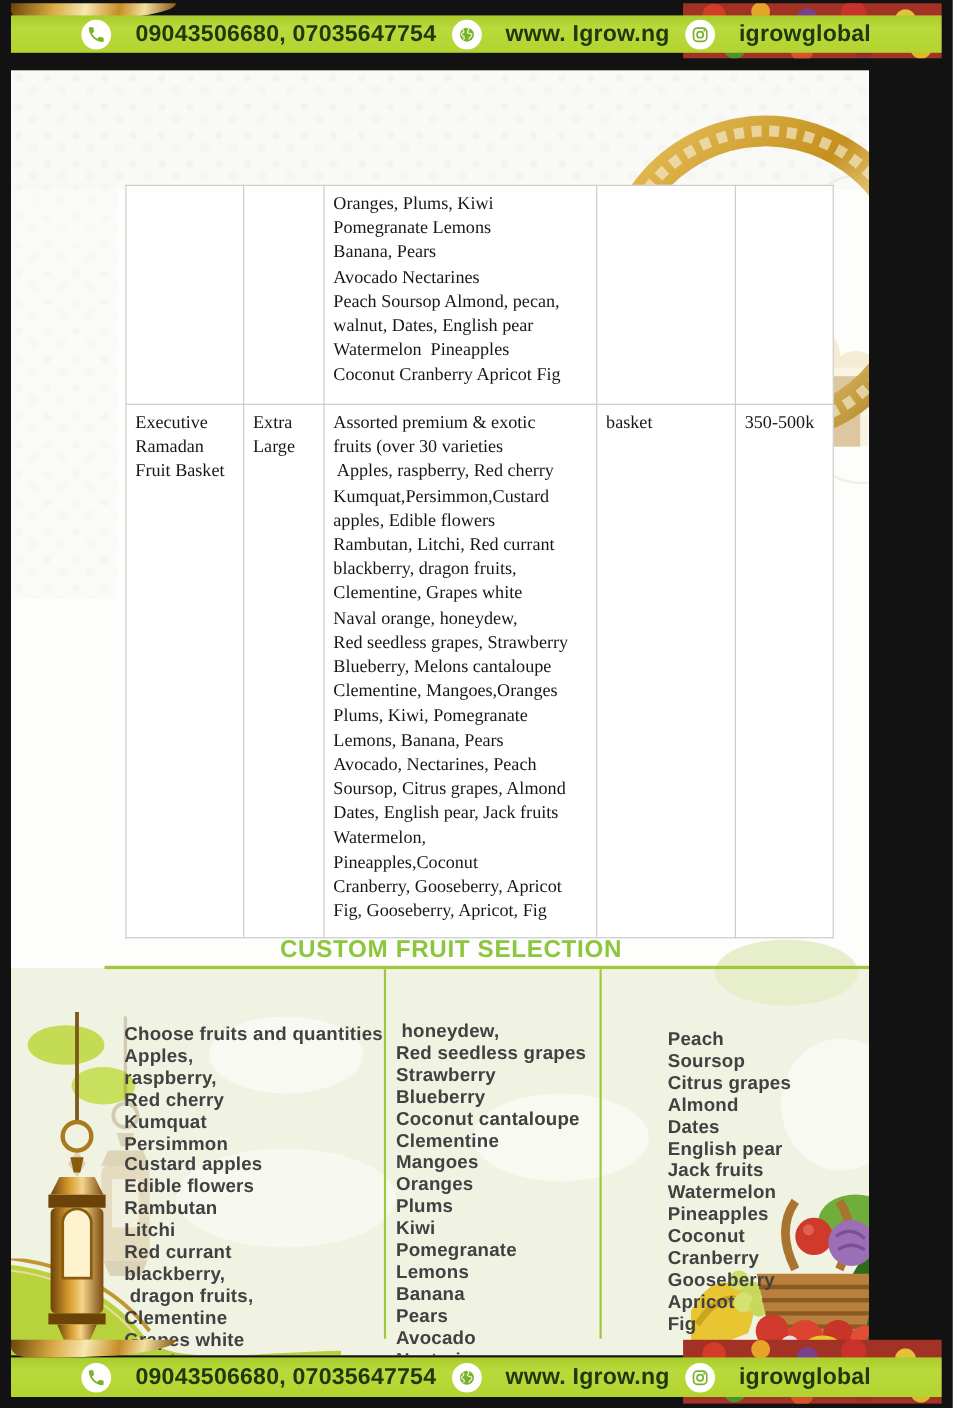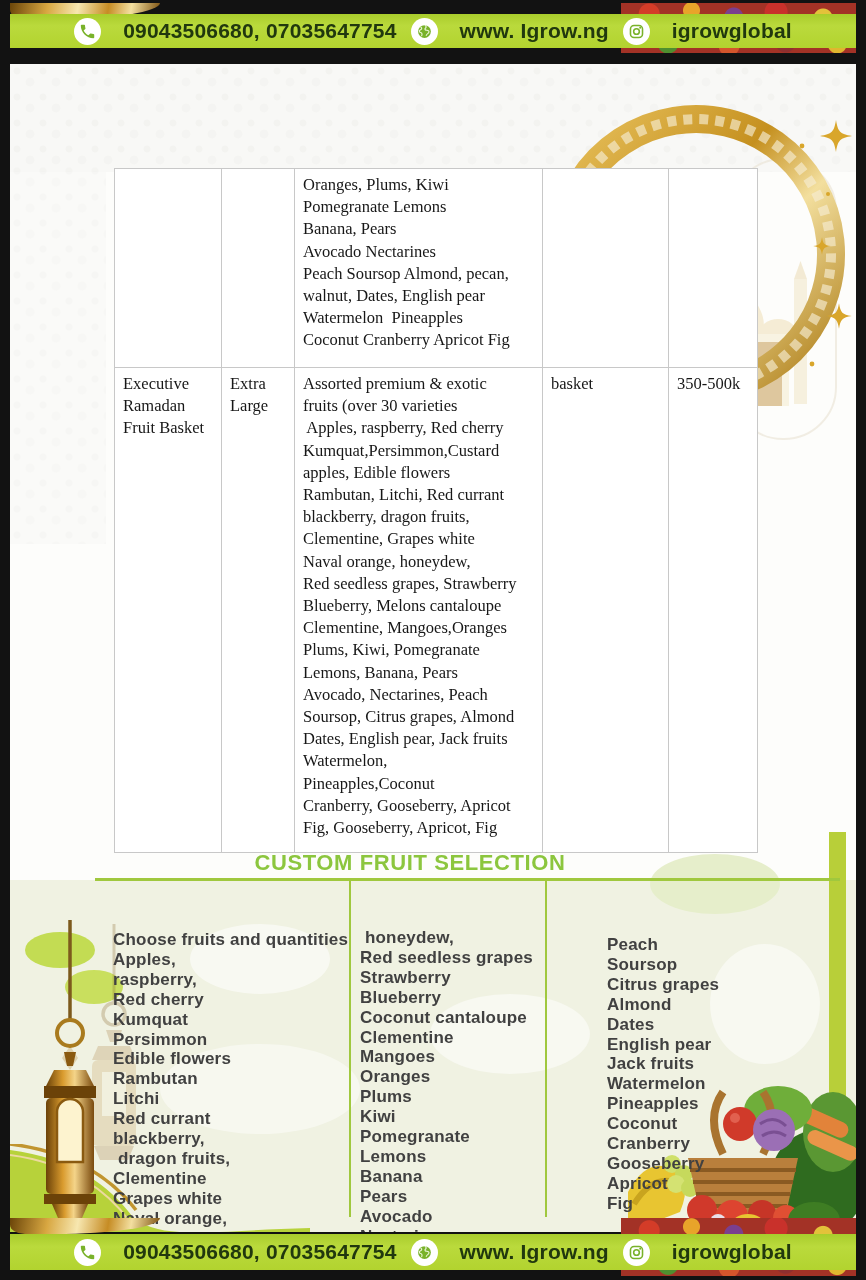--- a/index.html
+++ b/index.html
@@ -28,21 +28,21 @@
   .green-bar { position:absolute; left:0; right:0; height:34px; z-index:2;
     background:linear-gradient(#a9cc2c,#bada3c 35%,#b2d32f); display:flex; align-items:center; justify-content:center; gap:14px; }
   .banner.top .green-bar { top:11px; }
   .banner.bottom .green-bar { top:16px; height:36px; }
   .contact-item { display:flex; align-items:center; gap:22px; }
   .contact-text { font-size:21px; font-weight:700; color:#21380e; letter-spacing:.2px; }
   .icon-circle { width:27px; height:27px; background:#fff; border-radius:50%; display:flex; align-items:center; justify-content:center; flex:0 0 auto; }
   .icon-circle svg { width:17px; height:17px; }
 
   
-  .page { position:absolute; left:10px; top:64px; width:846px; height:1168px; background:#fdfdfb; overflow:hidden; }
+  .page { position:absolute; left:10px; top:64px; width:780px; height:1168px; background:#fdfdfb; overflow:hidden; }
   .damask { position:absolute; opacity:.8;
     background:
       radial-gradient(circle at 7px 7px, #f1f1ee 0 3px, transparent 4px),
       radial-gradient(circle at 20px 18px, #f3f3f0 0 4px, transparent 5px),
       #f8f8f6; background-size:26px 26px; }
   .damask.top { left:0; top:0; width:846px; height:108px; }
   .damask.left { left:0; top:100px; width:96px; height:380px; opacity:.5; }
 
   .custom-bg { position:absolute; left:0; top:816px; width:846px; bottom:0; background:#f0f2e2; }
   .blob { position:absolute; border-radius:50%; }
@@ -296,20 +296,21 @@
     <div class="rule"></div>
     <div class="vdiv d1"></div>
     <div class="vdiv d2"></div>
     <div class="fruit-col c1">
         <div class="line">Choose fruits and quantities</div>
         <div class="line">Apples,</div>
         <div class="line">raspberry,</div>
         <div class="line">Red cherry</div>
         <div class="line">Kumquat</div>
         <div class="line">Persimmon</div>
+        <div class="line">Custard apples</div>
         <div class="line">Edible flowers</div>
         <div class="line">Rambutan</div>
         <div class="line">Litchi</div>
         <div class="line">Red currant</div>
         <div class="line">blackberry,</div>
         <div class="line"> dragon fruits,</div>
         <div class="line">Clementine</div>
         <div class="line">Grapes white</div>
         <div class="line">Naval orange,</div>
       </div>

